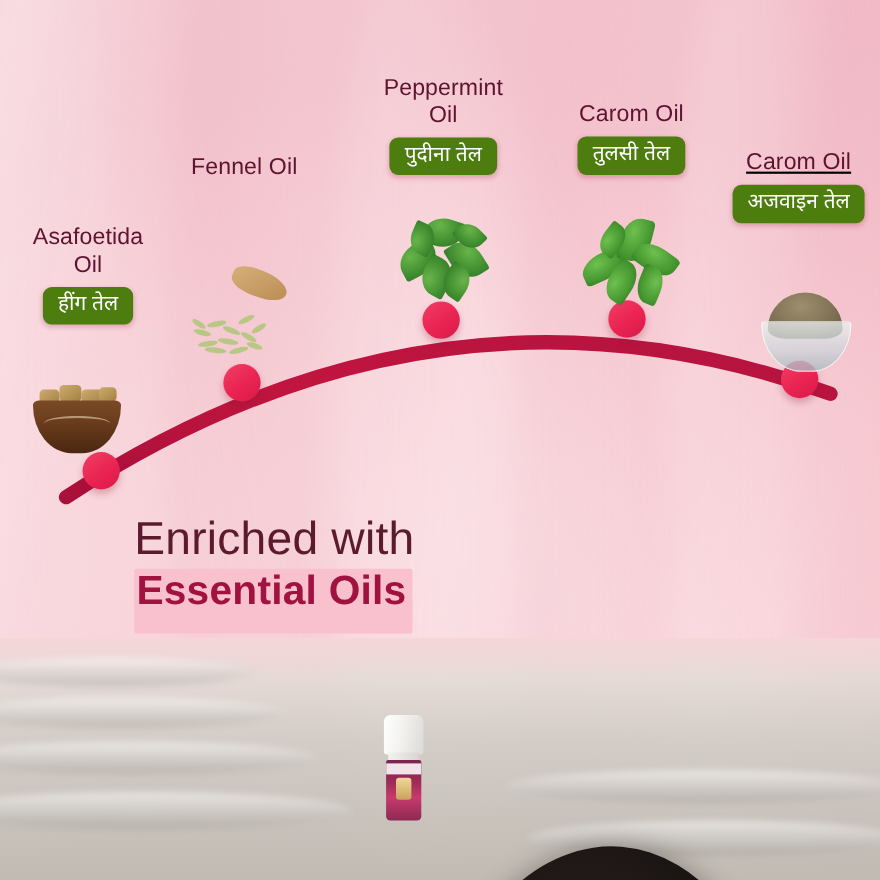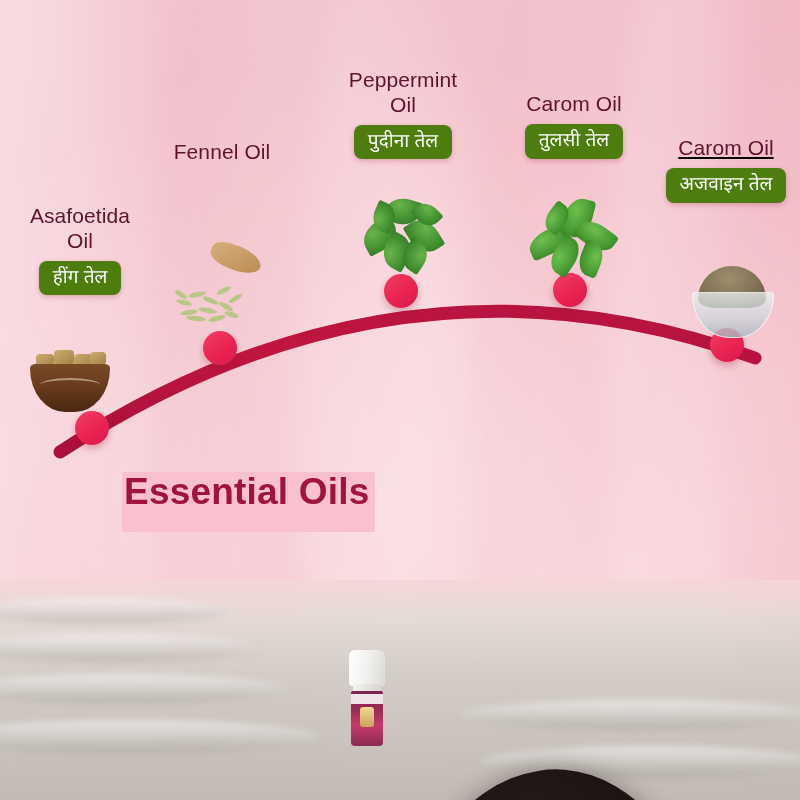--- a/index.html
+++ b/index.html
@@ -408,18 +408,19 @@
     <div class="callout-title">Carom Oil</div>
     <div class="badge">तुलसी तेल</div>
   </div>
 
   <div class="callout" style="left:656px;top:136px;width:140px;text-decoration:underline;">
     <div class="callout-title">Carom Oil</div>
     <div class="badge">अजवाइन तेल</div>
   </div>
 
   <div class="headline">
+    <div class="head-line1">Enriched with</div>
     <div class="head-line2-wrap">
       <div class="head-line2">Essential Oils</div>
     </div>
   </div>
 
 </div>
 
 </body></html>

